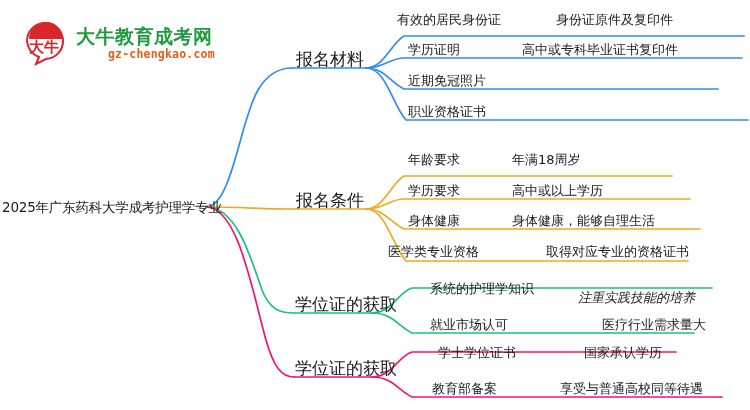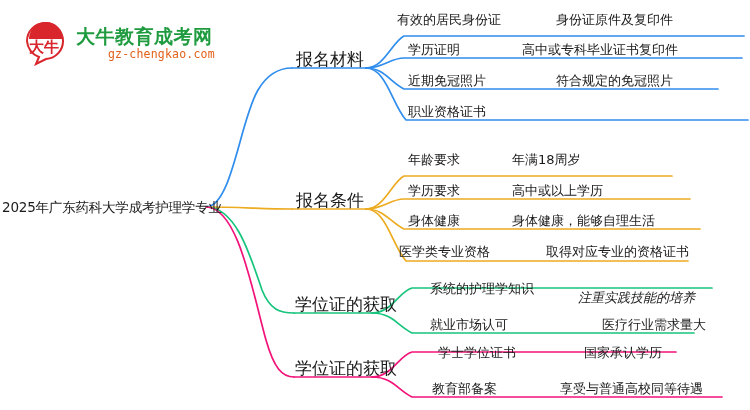--- a/index.html
+++ b/index.html
@@ -14,21 +14,21 @@
 
   
   .logo-wrap{position:absolute;left:24px;top:22px;display:flex;align-items:center;gap:6px;}
   .logo-mark{position:relative;width:46px;height:44px;flex:0 0 auto;}
   .logo-text-block{display:flex;flex-direction:column;justify-content:center;line-height:1;}
   .logo-title{
     font-size:19px;font-weight:bold;color:#1f9b3f;letter-spacing:0.5px;
     font-family:"DejaVu Sans","Liberation Sans",sans-serif;
   }
   .logo-sub{
-    font-size:11.5px;font-weight:normal;color:#e2601a;letter-spacing:0.2px;margin-top:3px;
+    font-size:11.5px;font-weight:bold;color:#e2601a;letter-spacing:0.2px;margin-top:3px;
     font-family:"DejaVu Sans Mono","Liberation Mono",monospace;
     padding-left:32px;
   }
 
   
   svg.links{position:absolute;left:0;top:0;width:750px;height:410px;pointer-events:none;}
 
   
   .node{
     position:absolute;
@@ -111,34 +111,33 @@
   <div class="node node-l2" style="left:295px;top:296px;">学位证的获取</div>
   <div class="node node-l2" style="left:295px;top:360px;">学位证的获取</div>
 
   <div class="node node-l3" style="left:397px;top:12px;">有效的居民身份证</div>
   <div class="node node-l4" style="left:556px;top:12px;">身份证原件及复印件</div>
 
   <div class="node node-l3" style="left:408px;top:42px;font-family:Liberation Serif, serif;">学历证明</div>
   <div class="node node-l4" style="left:522px;top:42px;">高中或专科毕业证书复印件</div>
 
   <div class="node node-l3" style="left:408px;top:73px;">近期免冠照片</div>
-  <div class="node node-l4" style="left:556px;top:73px;">符合规定的免冠照片</div>
 
   <div class="node node-l3" style="left:408px;top:104px;">职业资格证书</div>
 
   <div class="node node-l3" style="left:408px;top:152px;">年龄要求</div>
   <div class="node node-l4" style="left:512px;top:152px;">年满18周岁</div>
 
   <div class="node node-l3" style="left:408px;top:183px;">学历要求</div>
   <div class="node node-l4" style="left:512px;top:183px;">高中或以上学历</div>
 
   <div class="node node-l3" style="left:408px;top:213px;">身体健康</div>
   <div class="node node-l4" style="left:512px;top:213px;text-align:right;">身体健康，能够自理生活</div>
 
-  <div class="node node-l3" style="left:399px;top:244px;text-align:right;">医学类专业资格</div>
+  <div class="node node-l3" style="left:388px;top:244px;text-align:right;">医学类专业资格</div>
   <div class="node node-l4" style="left:546px;top:244px;">取得对应专业的资格证书</div>
 
   <div class="node node-l3" style="left:430px;top:281px;">系统的护理学知识</div>
   <div class="node node-l4" style="left:578px;top:290px;font-style:italic;">注重实践技能的培养</div>
 
   <div class="node node-l3" style="left:430px;top:317px;">就业市场认可</div>
   <div class="node node-l4" style="left:578px;top:317px;padding-left:24px;">医疗行业需求量大</div>
 
   <div class="node node-l3" style="left:438px;top:345px;">学士学位证书</div>
   <div class="node node-l4" style="left:584px;top:345px;">国家承认学历</div>

